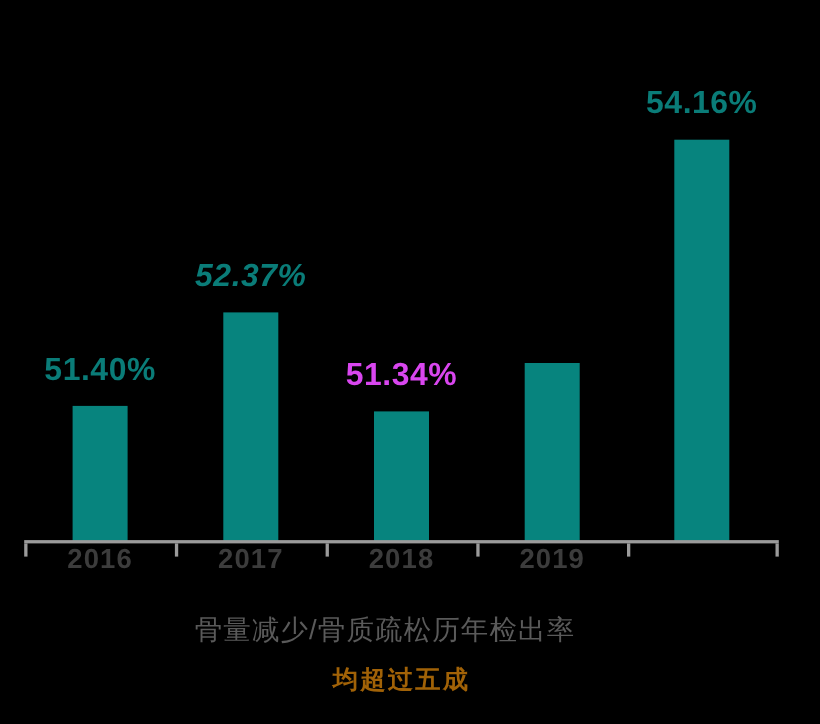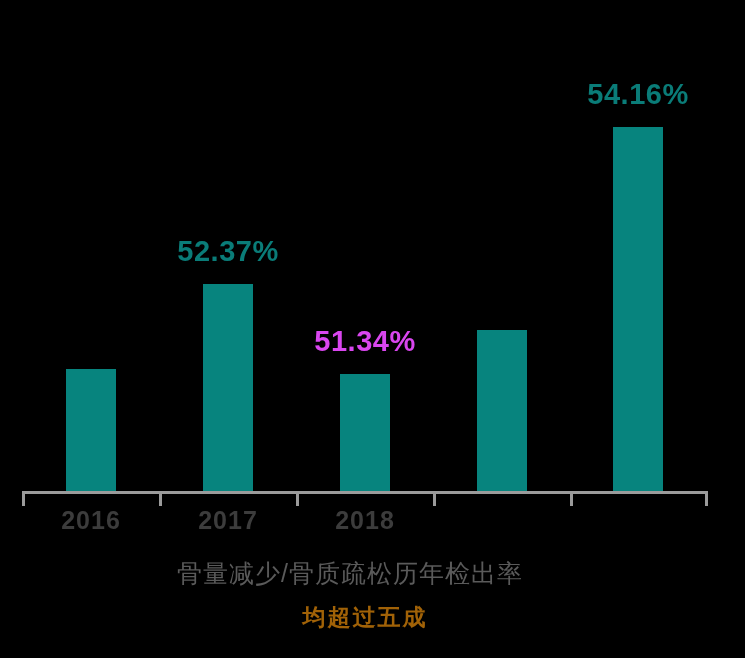--- a/index.html
+++ b/index.html
@@ -75,21 +75,21 @@
     letter-spacing: 0.5px;
     line-height: 1;
     white-space: nowrap;
   }
 
   
   .cat-label {
     position: absolute;
     width: 140px;
     text-align: center;
-    top: 508px;
+    top: 496px;
     color: #3C3C3C;
     font-size: 25px;
     font-weight: bold;
     letter-spacing: 1px;
     line-height: 1;
   }
 
   
   .caption {
     position: absolute;
@@ -122,35 +122,37 @@
   <div class="plot-area">
 
     <div class="bars-layer">
       <div class="bar" style="left: 66px; height: 123px; background: rgb(7, 132, 126);"></div>
       <div class="bar" style="left: 203px; height: 208px; background: rgb(7, 132, 126);"></div>
       <div class="bar" style="left: 340px; height: 118px; background: rgb(7, 132, 126);"></div>
       <div class="bar" style="left: 477px; height: 162px; background: rgb(7, 132, 126);"></div>
       <div class="bar" style="left: 613px; height: 365px; background: rgb(7, 132, 126);"></div>
     </div>
 
-    <div class="value-label" style="left: 148px; top: 237px; color: rgb(10, 124, 120);">52.37%</div>
+    <div class="value-label" style="left: 11px; top: 322px; color: rgb(10, 124, 120);">51.40%</div>
+    <div class="value-label" style="left: 148px; top: 237px; color: rgb(10, 124, 120); font-style: italic;">52.37%</div>
     <div class="value-label" style="left: 285px; top: 327px; color: #d946ef;">51.34%</div>
     <div class="value-label" style="left: 558px; top: 80px; color: rgb(10, 124, 120);">54.16%</div>
 
     <div class="axis-line" style="background: rgb(155, 155, 155); left: 22px; width: 686px;"></div>
     <div class="axis-tick" style="left: 22px; background: rgb(155, 155, 155);"></div>
     <div class="axis-tick" style="left: 159px; background: rgb(155, 155, 155);"></div>
     <div class="axis-tick" style="left: 296px; background: rgb(155, 155, 155);"></div>
     <div class="axis-tick" style="left: 433px; background: rgb(155, 155, 155);"></div>
     <div class="axis-tick" style="left: 570px; background: rgb(155, 155, 155);"></div>
     <div class="axis-tick" style="left: 705px; background: rgb(155, 155, 155);"></div>
 
     <div class="cat-label" style="left: 21px; color: rgb(60, 60, 60);">2016</div>
     <div class="cat-label" style="left: 158px; color: rgb(60, 60, 60);">2017</div>
     <div class="cat-label" style="left: 295px; color: rgb(60, 60, 60);">2018</div>
+    <div class="cat-label" style="left: 432px; color: rgb(60, 60, 60);">2019</div>
 
   </div>
 
   <div class="caption">
     <div class="caption-main" style="color: rgb(90, 90, 90);">骨量减少/骨质疏松历年检出率</div>
     <div class="caption-sub" style="color: #a16207; margin-left: 30px;">均超过五成</div>
   </div>
 
 </div>
 

